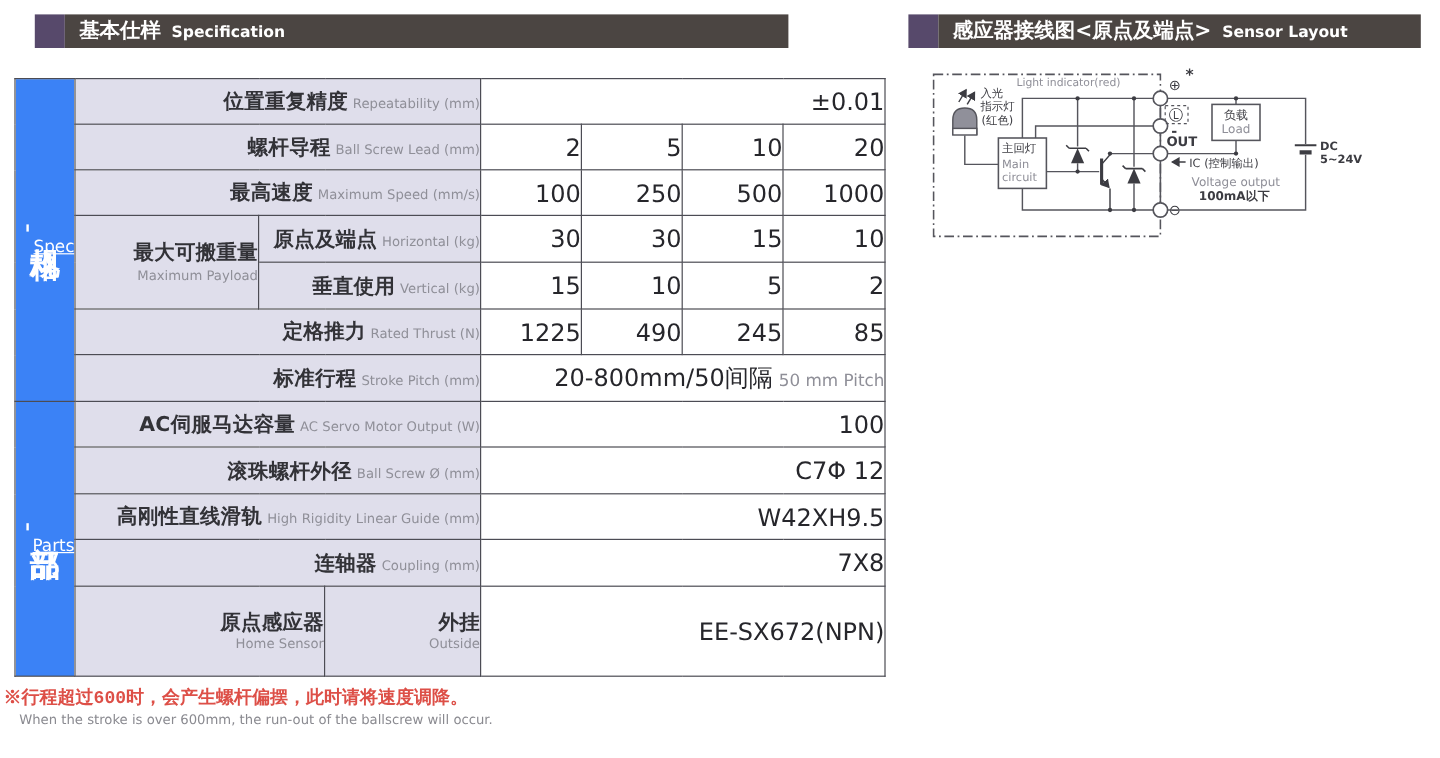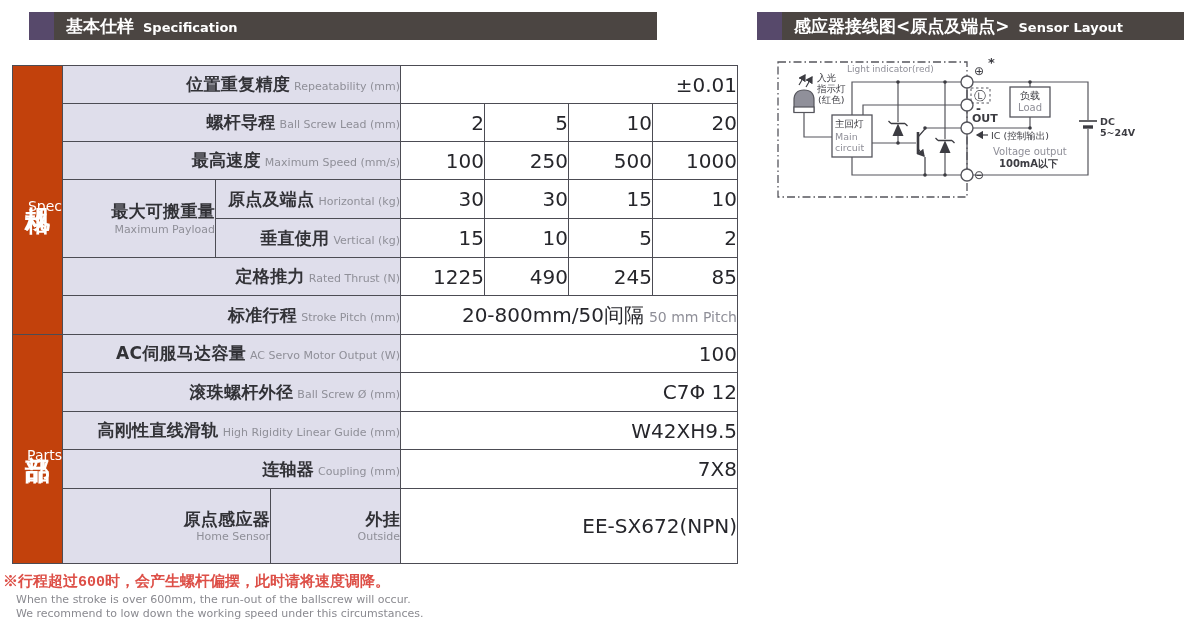--- a/index.html
+++ b/index.html
@@ -12,21 +12,21 @@
   .hdr-bar{flex:1;background:#4b4542;color:#fff;display:flex;align-items:baseline;
            padding-left:12px;gap:9px;}
   .hdr-zh{font-size:17px;font-weight:bold;line-height:28px;}
   .hdr-en{font-size:13px;font-weight:bold;}
   #hdr-left{left:13px;width:628px;padding-left:16px;}
   #hdr-right{left:757px;width:427px;}
 
   
   table.spec{position:absolute;left:12px;top:65px;border-collapse:collapse;table-layout:fixed;}
   table.spec td{border:1.6px solid #4c4c54;padding:0;overflow:hidden;text-align:right;}
-  td.side{background:#c2410c;color:#fff;text-align:center;vertical-align:middle;}
+  td.side{background:#3b82f6;color:#fff;text-align:center;vertical-align:middle;text-decoration:underline;}
   .side-zh{writing-mode:vertical-rl;text-orientation:upright;font-size:25px;font-weight:bold;
            letter-spacing:3px;margin:0 auto;display:block;}
   .side-en{font-size:14px;margin-top:5px;}
   td.lbl{background:#dfdeeb;padding-left:9px;vertical-align:middle;}
   .zh{font-size:17px;font-weight:600;color:#323237;letter-spacing:0.3px;}
   .en{font-size:11px;color:#8f8f98;margin-left:4px;font-weight:normal;}
   .lbl2 .zh{display:block;line-height:1.25;}
   .lbl2 .en{display:block;margin-left:1px;line-height:1.2;}
   td.val{background:#fff;text-align:center;font-size:20px;color:#26262b;}
   .val-note{font-size:14px;color:#8f8f98;margin-left:5px;}
@@ -288,16 +288,15 @@
       <circle cx="150" cy="127" r="1.8"></circle>
         <circle cx="170" cy="127" r="1.8"></circle>
       <circle cx="255" cy="34" r="1.8"></circle>
         <circle cx="255" cy="80" r="1.8"></circle>
     </g>
   </svg>
 
   <div class="foot" id="foot-left">
     <div class="foot-red">※行程超过600时，会产生螺杆偏摆，此时请将速度调降。</div>
     <div class="foot-en">When the stroke is over 600mm, the run-out of the ballscrew will occur.</div>
-    <div class="foot-en">We recommend to low down the working speed under this circumstances.</div>
   </div>
 
 </div>
 
 </body></html>

